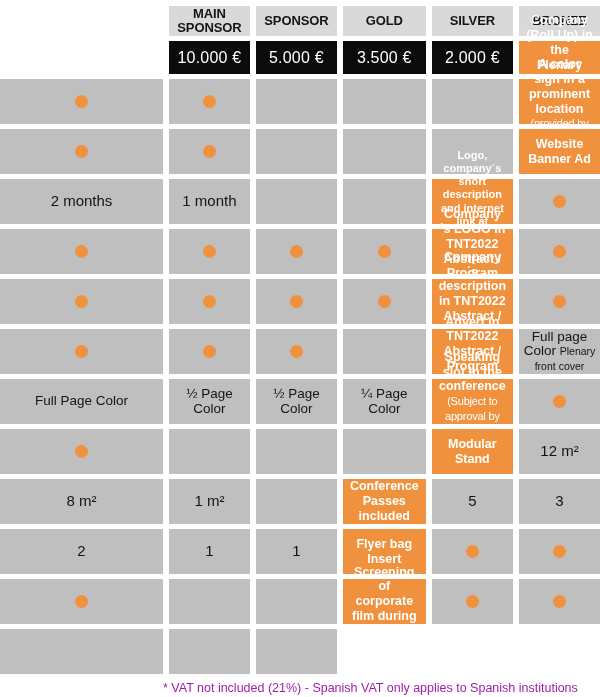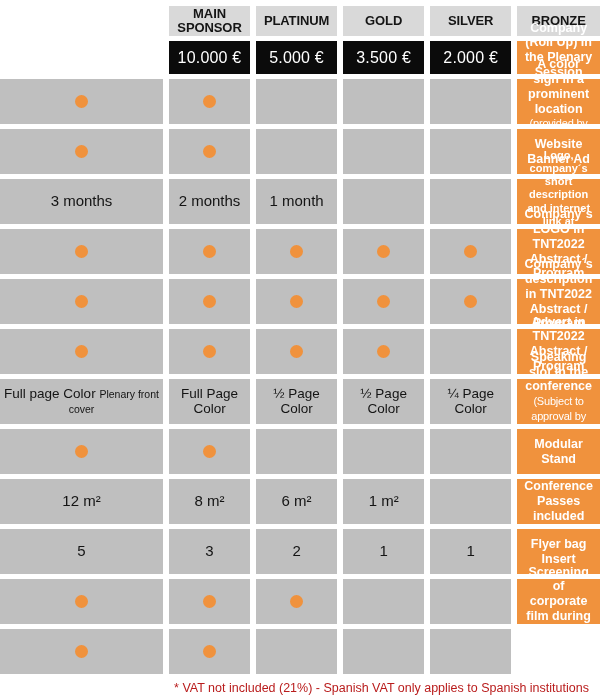--- a/index.html
+++ b/index.html
@@ -69,33 +69,33 @@
     width:13px;height:13px;border-radius:50%;
     background:var(--orange);
     display:block;
   }
   .rich-main{font-size:13.5px;}
   .rich-small{font-size:10.5px;}
   .footnote{
     margin-left:163px;
     width:437px;
     margin-top:7px;
-    text-align:center;
+    text-align:left;
     font-size:12.5px;
-    color:#b91c1c;
+    color:#a21caf;
   }
 </style>
 </head>
 <body>
 
 <div class="page">
   <div class="grid" id="grid">
       <div class="corner"></div>
       <div class="tier">MAIN SPONSOR</div>
-      <div class="tier">PLATINUM</div>
+      <div class="tier">SPONSOR</div>
       <div class="tier">GOLD</div>
       <div class="tier">SILVER</div>
       <div class="tier">BRONZE</div>
       <div class="corner"></div>
       <div class="price">10.000 €</div>
       <div class="price">5.000 €</div>
       <div class="price">3.500 €</div>
       <div class="price">2.000 €</div>
       <div class="rowlabel">
         <span class="lab-inner"><span>Company (Roll Up) in the Plenary Session Room</span></span>
@@ -118,23 +118,20 @@
       <div class="cell">
         <span class="dot"></span>
       </div>
       <div class="cell"></div>
       <div class="cell"></div>
       <div class="cell"></div>
       <div class="rowlabel">
         <span class="lab-inner"><span>Website Banner Ad</span></span>
       </div>
       <div class="cell">
-        <span class="cell-inner">3 months</span>
-      </div>
-      <div class="cell">
         <span class="cell-inner">2 months</span>
       </div>
       <div class="cell">
         <span class="cell-inner">1 month</span>
       </div>
       <div class="cell"></div>
       <div class="cell"></div>
       <div class="rowlabel sm">
         <span class="lab-inner"><span>Logo, company´s short description and internet link at TNT2022 website</span></span>
       </div>
@@ -218,23 +215,20 @@
       <div class="cell"></div>
       <div class="cell"></div>
       <div class="rowlabel">
         <span class="lab-inner"><span>Modular Stand</span></span>
       </div>
       <div class="cell">
         <span class="cell-inner">12 m²</span>
       </div>
       <div class="cell">
         <span class="cell-inner">8 m²</span>
-      </div>
-      <div class="cell">
-        <span class="cell-inner">6 m²</span>
       </div>
       <div class="cell">
         <span class="cell-inner">1 m²</span>
       </div>
       <div class="cell"></div>
       <div class="rowlabel">
         <span class="lab-inner"><span>Conference Passes included</span></span>
       </div>
       <div class="cell">
         <span class="cell-inner">5</span>

